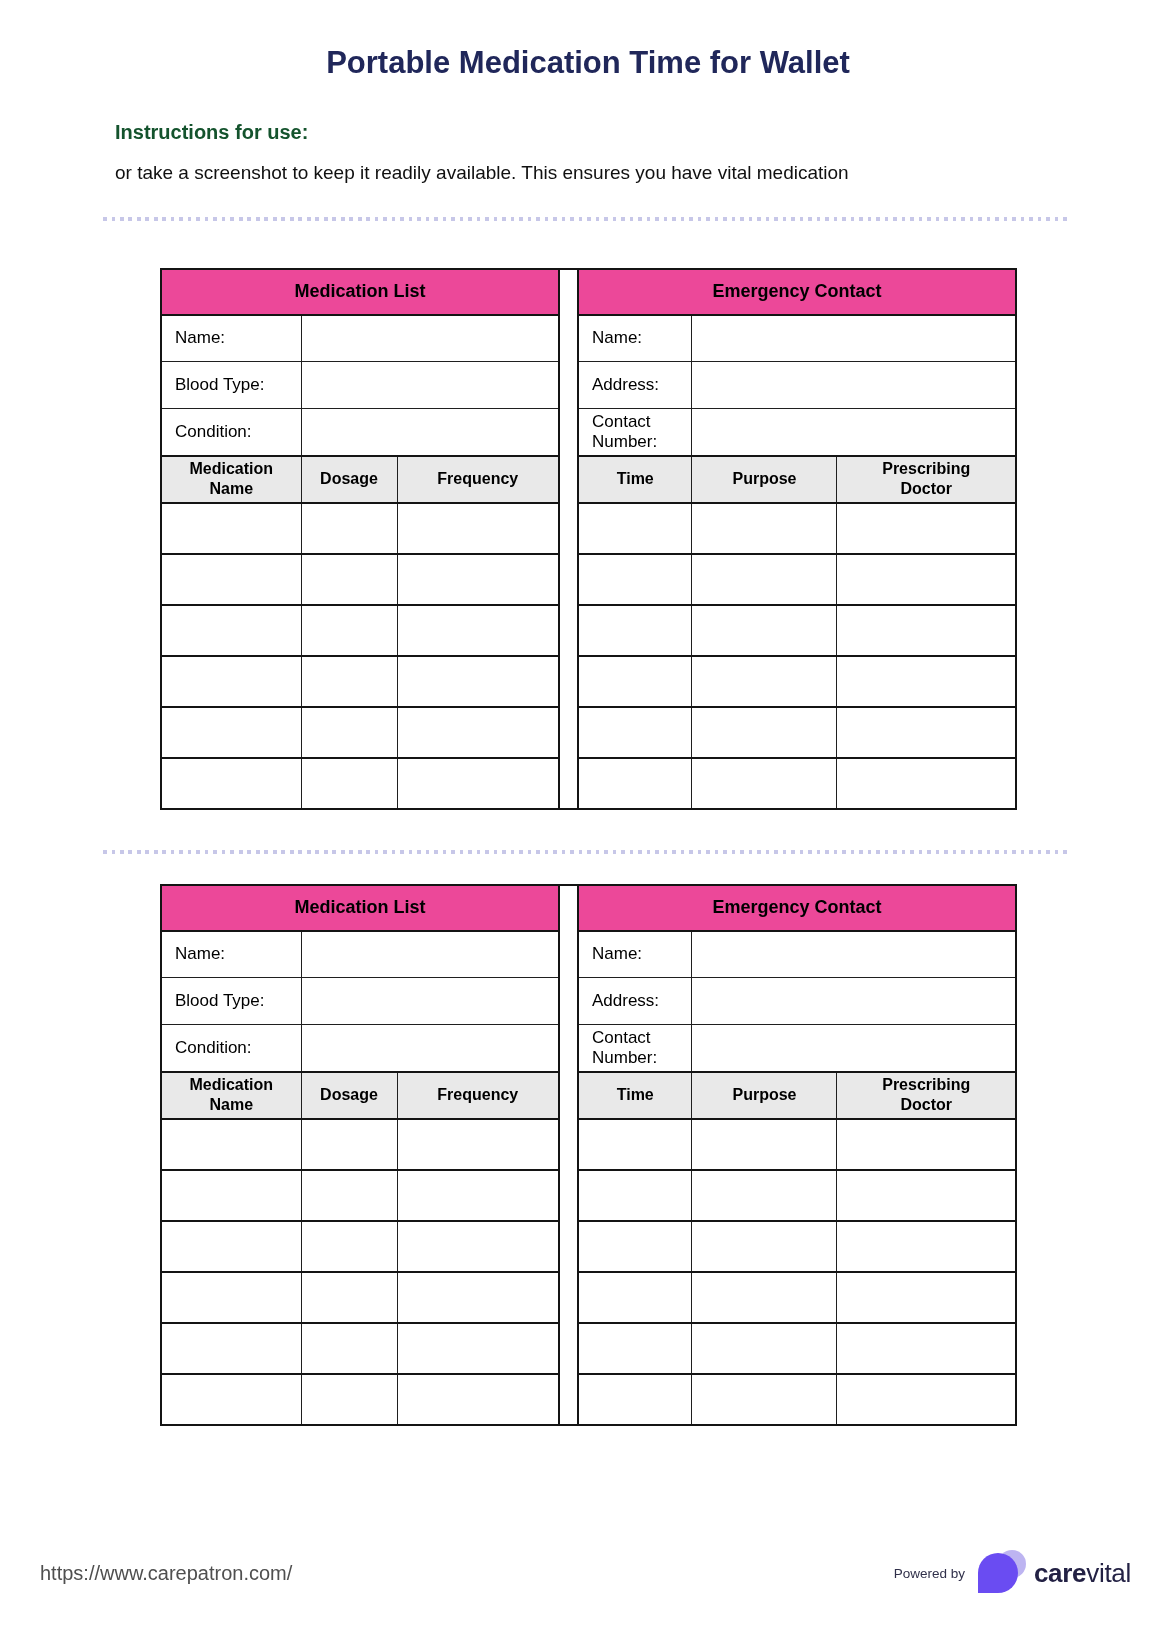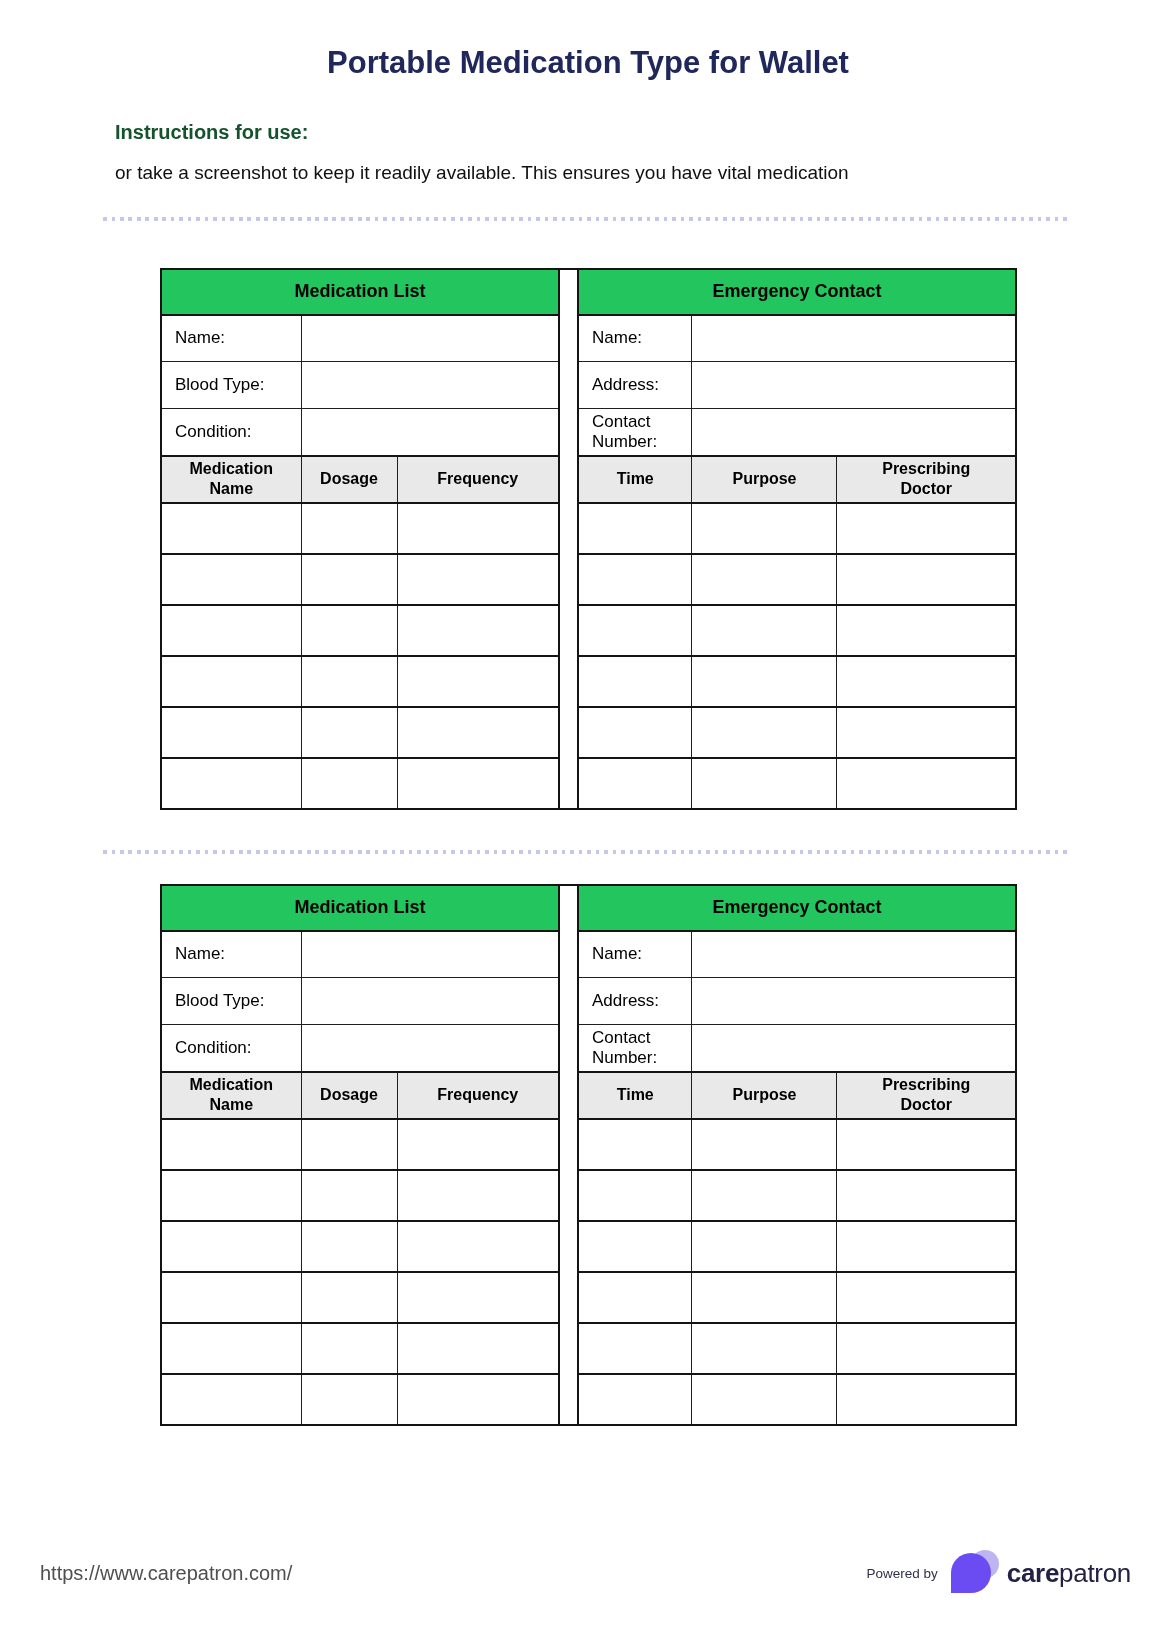--- a/index.html
+++ b/index.html
@@ -68,21 +68,21 @@
     table-layout: fixed;
     border: 2px solid #141414;
   }
   .t-left  { width: 398px; }
   .t-right { width: 438px; }
 
   th, td { border: 1px solid #1f1f1f; padding: 0; }
 
   .row-title th {
     height: 46px;
-    background: #22c55e;
+    background: #ec4899;
     font-size: 18px;
     font-weight: bold;
     color: #000;
     text-align: center;
     vertical-align: middle;
     border-bottom: 2px solid #141414;
   }
   .row-info td {
     height: 47px;
     font-size: 17px;
@@ -160,21 +160,21 @@
     color: #232144;
     letter-spacing: -0.3px;
     white-space: nowrap;
   }
   .brand-bold { font-weight: bold; }
   .brand-light { font-weight: normal; }
 </style>
 </head>
 <body>
 
-<h1 class="doc-title">Portable Medication Type for Wallet</h1>
+<h1 class="doc-title">Portable Medication Time for Wallet</h1>
 
 <div class="instructions-heading">Instructions for use:</div>
 <div class="instructions-body">
   <div>or take a screenshot to keep it readily available. This ensures you have vital medication</div>
 </div>
 
 <div class="dotted-divider divider-1"></div>
 
 <div class="card card-1">
   <table class="t-left">
@@ -435,14 +435,14 @@
 </div>
 
 <a class="footer-link">https://www.carepatron.com/</a>
 
 <div class="powered-group">
   <span class="powered-label">Powered by</span>
   <span class="brand-logo">
     <span class="bubble-light"></span>
     <span class="bubble-main"></span>
   </span>
-  <span class="brand-wordmark"><span class="brand-bold">care</span><span class="brand-light">patron</span></span>
+  <span class="brand-wordmark"><span class="brand-bold">care</span><span class="brand-light">vital</span></span>
 </div>
 
 </body></html>

